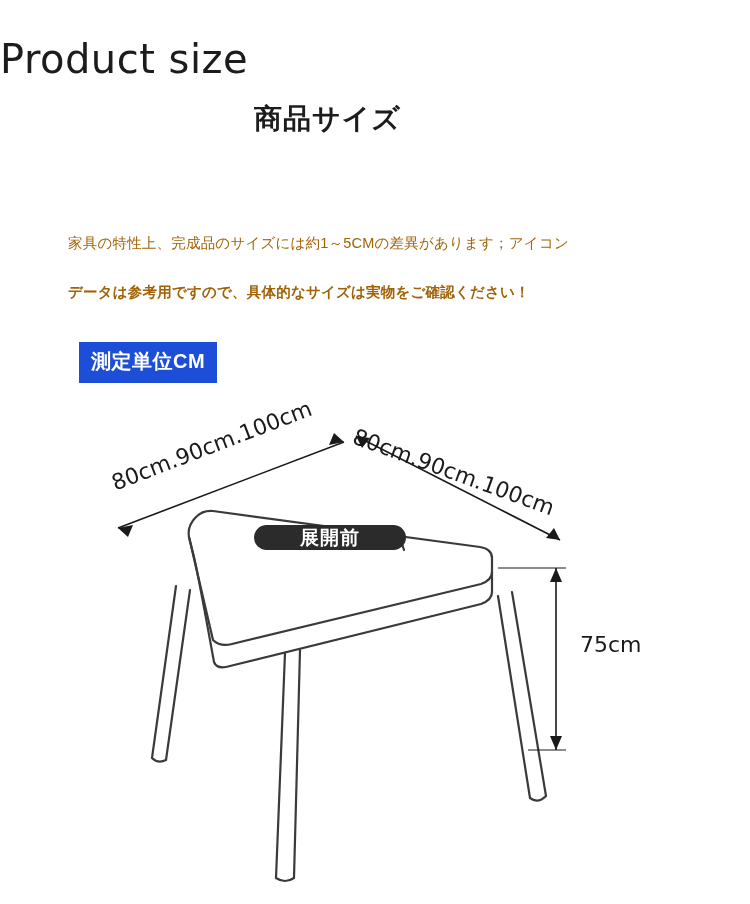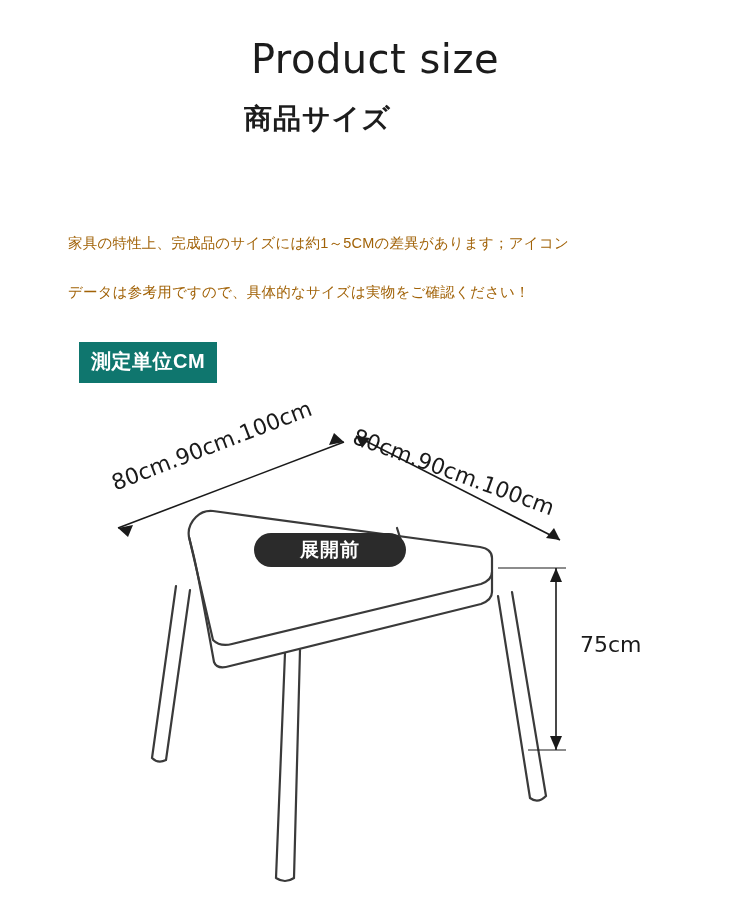--- a/index.html
+++ b/index.html
@@ -18,75 +18,74 @@
   .page {
     position: relative;
     width: 750px;
     height: 904px;
   }
   .title-en {
     position: absolute;
     top: 36px;
     left: 0;
     width: 750px;
-    text-align: center;
     font-size: 40px;
     font-weight: 400;
     letter-spacing: 0.5px;
     color: #1c1c1c;
     font-family: "DejaVu Sans", sans-serif;
   }
   .title-jp {
     position: absolute;
     top: 100px;
-    left: 2px;
+    left: 12px;
     width: 631px;
     text-align: center;
     font-size: 28px;
     font-weight: 700;
     color: #1c1c1c;
     letter-spacing: 1px;
   }
   .note {
     position: absolute;
     left: 68px;
     font-size: 14.5px;
     line-height: 1.6;
     color: #a16207;
     letter-spacing: 0.2px;
   }
   .note-1 { top: 232px; }
-  .note-2 { top: 281px; }
+  .note-2 { top: 281px; font-weight: bold; }
 
   .unit-badge {
     position: absolute;
     left: 79px;
     top: 342px;
-    background: #0f766e;
+    background: #1d4ed8;
     color: #ffffff;
     font-size: 20px;
     font-weight: 700;
     padding: 6px 12px 8px 12px;
     letter-spacing: 0.5px;
   }
 
   .diagram {
     position: absolute;
     left: 0;
     top: 400px;
     width: 750px;
     height: 500px;
   }
 
   .pill {
     position: absolute;
     left: 254px;
-    top: 133px;
+    top: 125px;
     width: 152px;
-    height: 34px;
+    height: 25px;
     background: #2b2b2b;
     color: #ffffff;
     border-radius: 19px;
     display: flex;
     align-items: center;
     justify-content: center;
     font-size: 19px;
     font-weight: 700;
     letter-spacing: 1px;
   }

